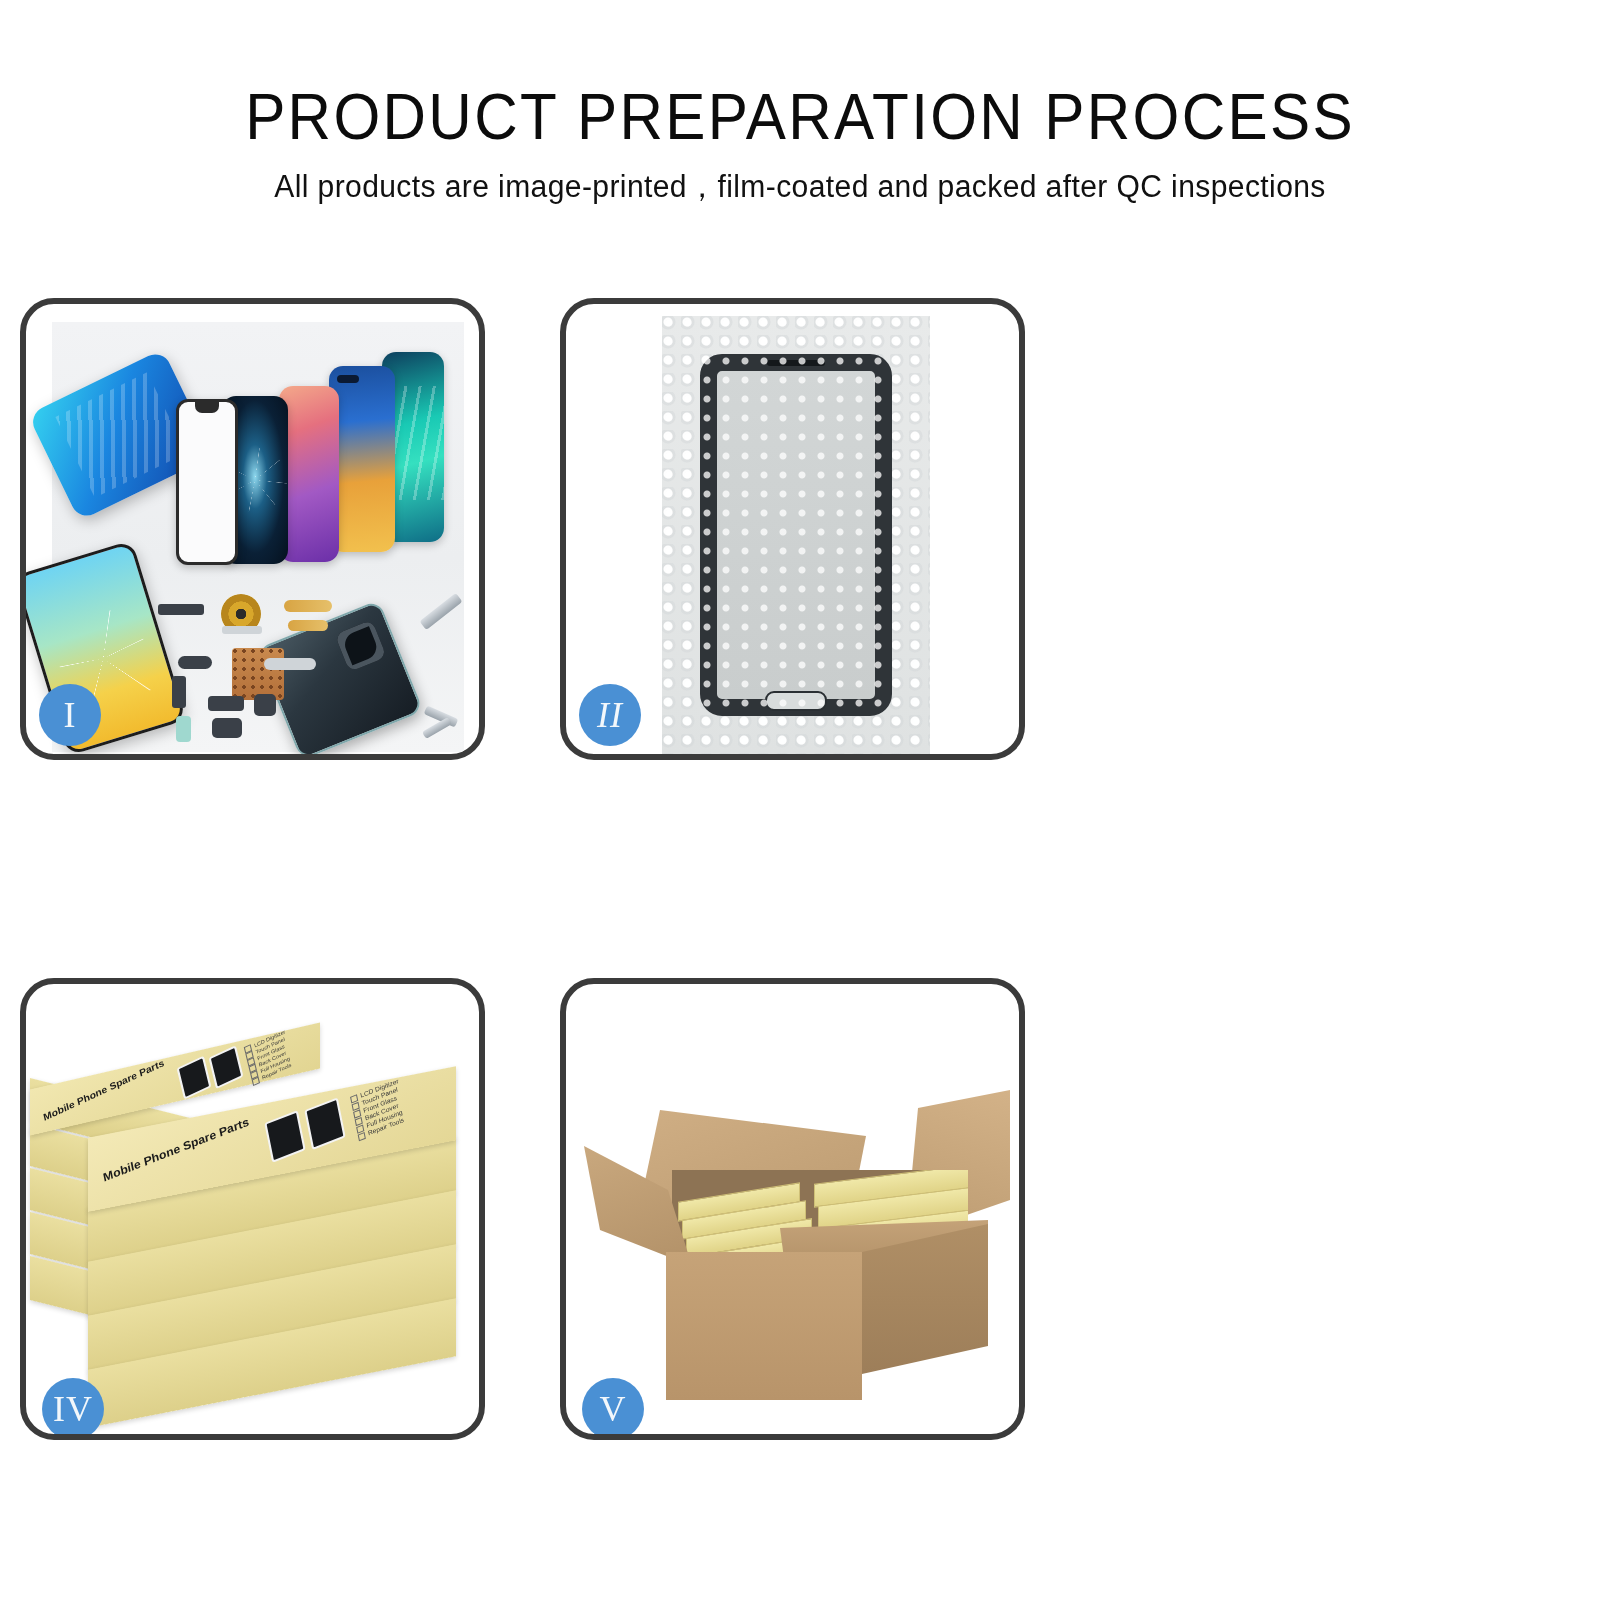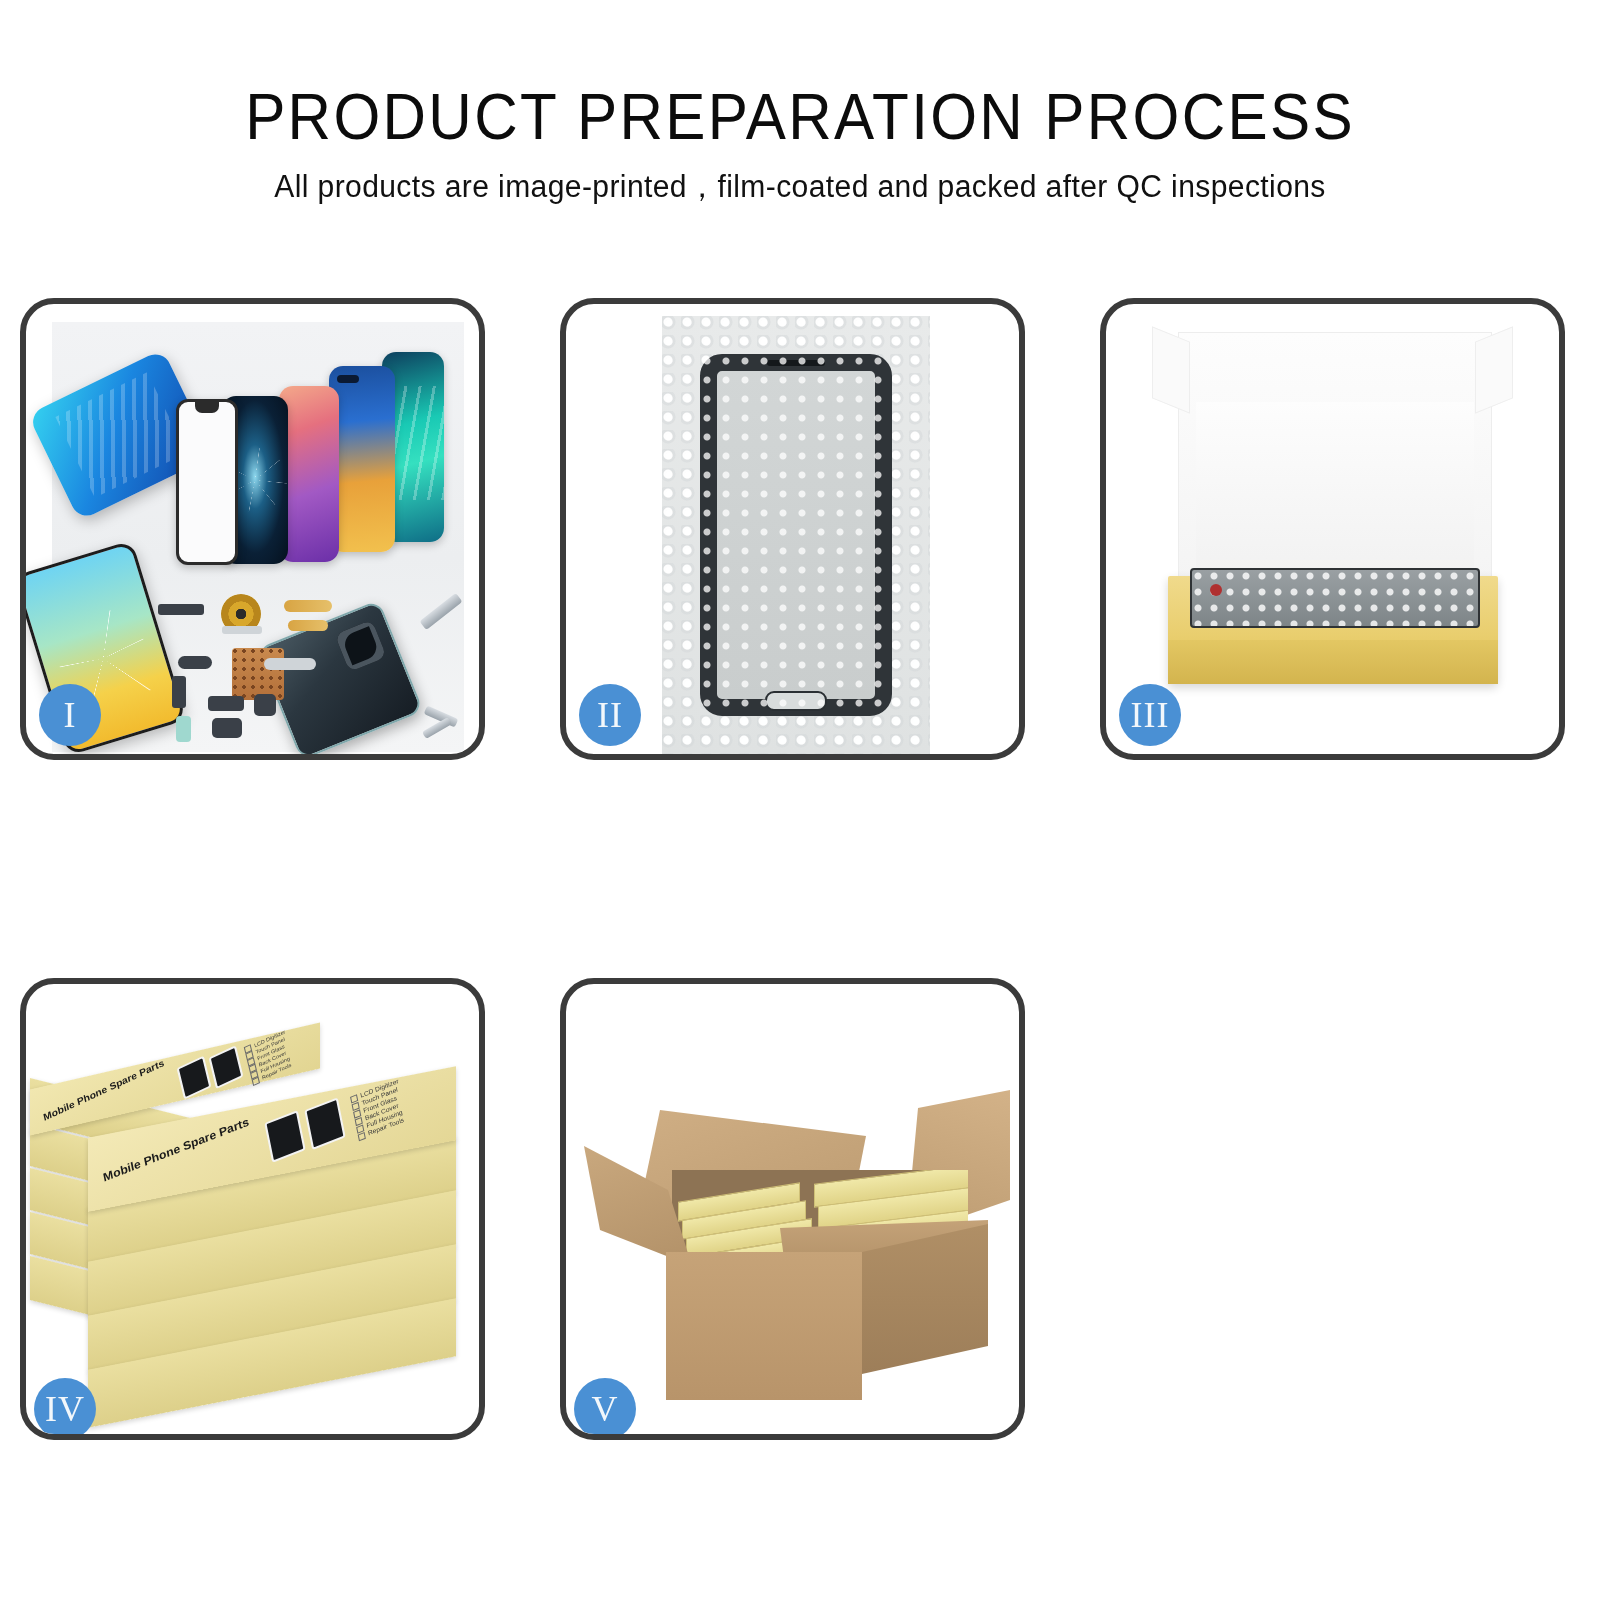--- a/index.html
+++ b/index.html
@@ -31,21 +31,21 @@
   }
   .panel-media{position:absolute;inset:0;overflow:hidden;}
   .badge{
     position:absolute;width:62px;height:62px;border-radius:50%;
     background:#4a90d4;color:#f2f7fb;display:flex;align-items:center;
     justify-content:center;font-family:"Liberation Serif","DejaVu Serif",serif;
     font-size:36px;line-height:36px;font-weight:400;letter-spacing:1px;
     z-index:40;
   }
   .badge.bl{left:13px;bottom:8px;}
-  .badge.bl2{left:8px;bottom:-6px;font-family:Liberation Serif, serif;}
+  .badge.bl2{left:16px;bottom:-6px;font-family:Liberation Serif, serif;}
 
   
   .p1-bg{position:absolute;left:26px;top:18px;width:412px;height:430px;
     background:linear-gradient(180deg,#f2f3f5 0%,#eceef0 55%,#f4f5f6 100%);}
   .ph{position:absolute;border-radius:14px;overflow:hidden;
       box-shadow:0 3px 9px rgba(0,0,0,.22);}
   .p1-blue{left:20px;top:72px;width:150px;height:118px;border-radius:16px;
     background:linear-gradient(135deg,#35d2f0 0%,#1a86e0 45%,#1144a8 100%);
     transform:rotate(-26deg);box-shadow:0 5px 14px rgba(0,0,0,.25);}
   .p1-blue::after{content:"";position:absolute;left:16%;top:12%;width:68%;height:76%;
@@ -232,48 +232,33 @@
       <div class="cmp" style="left:228px;top:390px;width:22px;height:22px;border-radius:5px;"></div>
       <div class="cmp" style="left:186px;top:414px;width:30px;height:20px;border-radius:5px;"></div>
       <div class="cmp teal" style="left:150px;top:412px;width:15px;height:26px;border-radius:4px;"></div>
       <div class="tool" style="left:392px;top:302px;width:46px;height:11px;transform:rotate(-38deg);"></div>
       <div class="tool" style="left:398px;top:408px;width:34px;height:9px;transform:rotate(24deg);"></div>
       <div class="tool" style="left:396px;top:420px;width:30px;height:8px;transform:rotate(-30deg);"></div>
     </div>
     <div class="badge bl">I</div>
   </div>
 
-  <div class="panel" style="left:560px;top:298px;">
+  <div class="panel" style="left:560px;top:298px;font-style:italic;">
     <div class="panel-media">
       <div class="p2-wrap">
         <div class="p2-screen">
           <div class="p2-ear"></div>
           <div class="p2-home"></div>
         </div>
         <div class="p2-gloss"></div>
       </div>
     </div>
     <div class="badge bl">II</div>
   </div>
 
-  <div class="panel" style="left:1100px;top:298px;">
-    <div class="panel-media">
-      <div class="p3-lid"></div>
-      <div class="p3-lidL"></div>
-      <div class="p3-lidR"></div>
-      <div class="p3-foam"></div>
-      <div class="p3-tray">
-        <div class="p3-item">
-          <div class="p3-dot"></div>
-        </div>
-        <div class="p3-side"></div>
-      </div>
-    </div>
-    <div class="badge bl">III</div>
-  </div>
 
   <div class="panel" style="left:20px;top:978px;">
     <div class="panel-media">
 
       <div class="sbox" style="left:4px;top:116px;width:176px;height:44px;transform:skewY(14deg);"></div>
       <div class="sbox" style="left:4px;top:162px;width:176px;height:42px;transform:skewY(14deg);"></div>
       <div class="sbox" style="left:4px;top:206px;width:176px;height:42px;transform:skewY(14deg);"></div>
       <div class="sbox" style="left:4px;top:250px;width:176px;height:42px;transform:skewY(14deg);"></div>
       <div class="sbox" style="left:4px;top:294px;width:176px;height:44px;transform:skewY(14deg);"></div>
 

